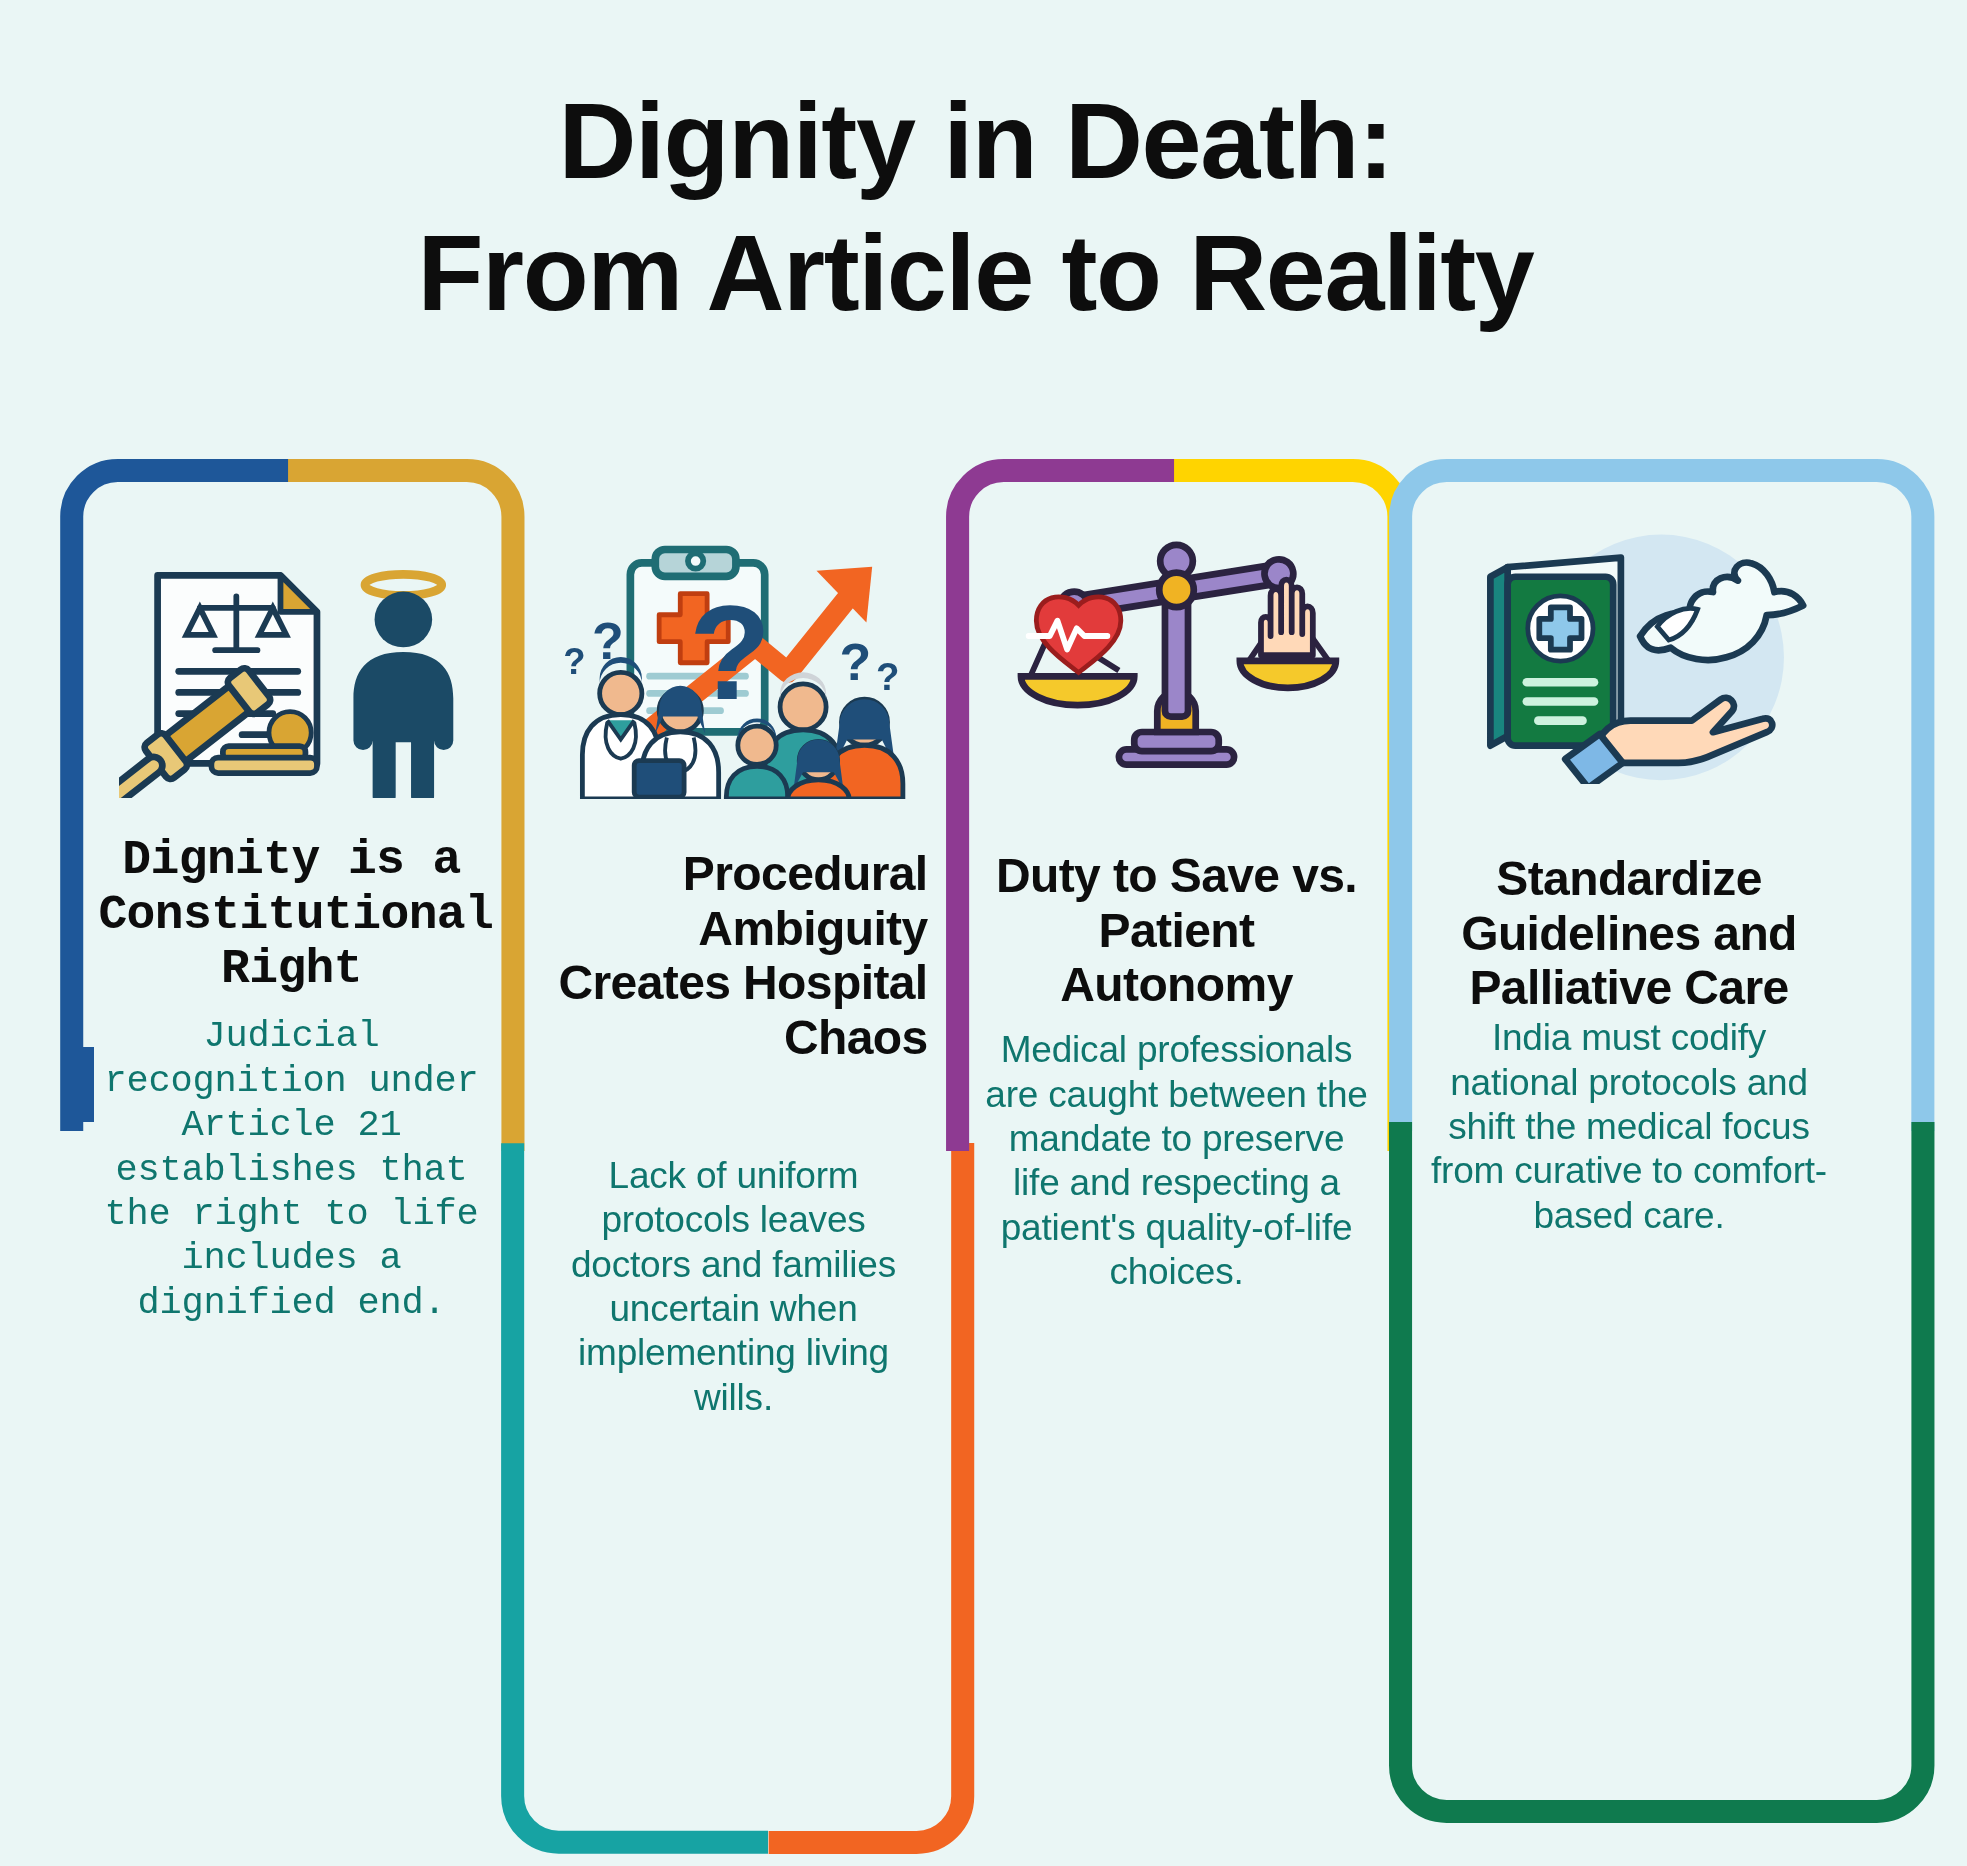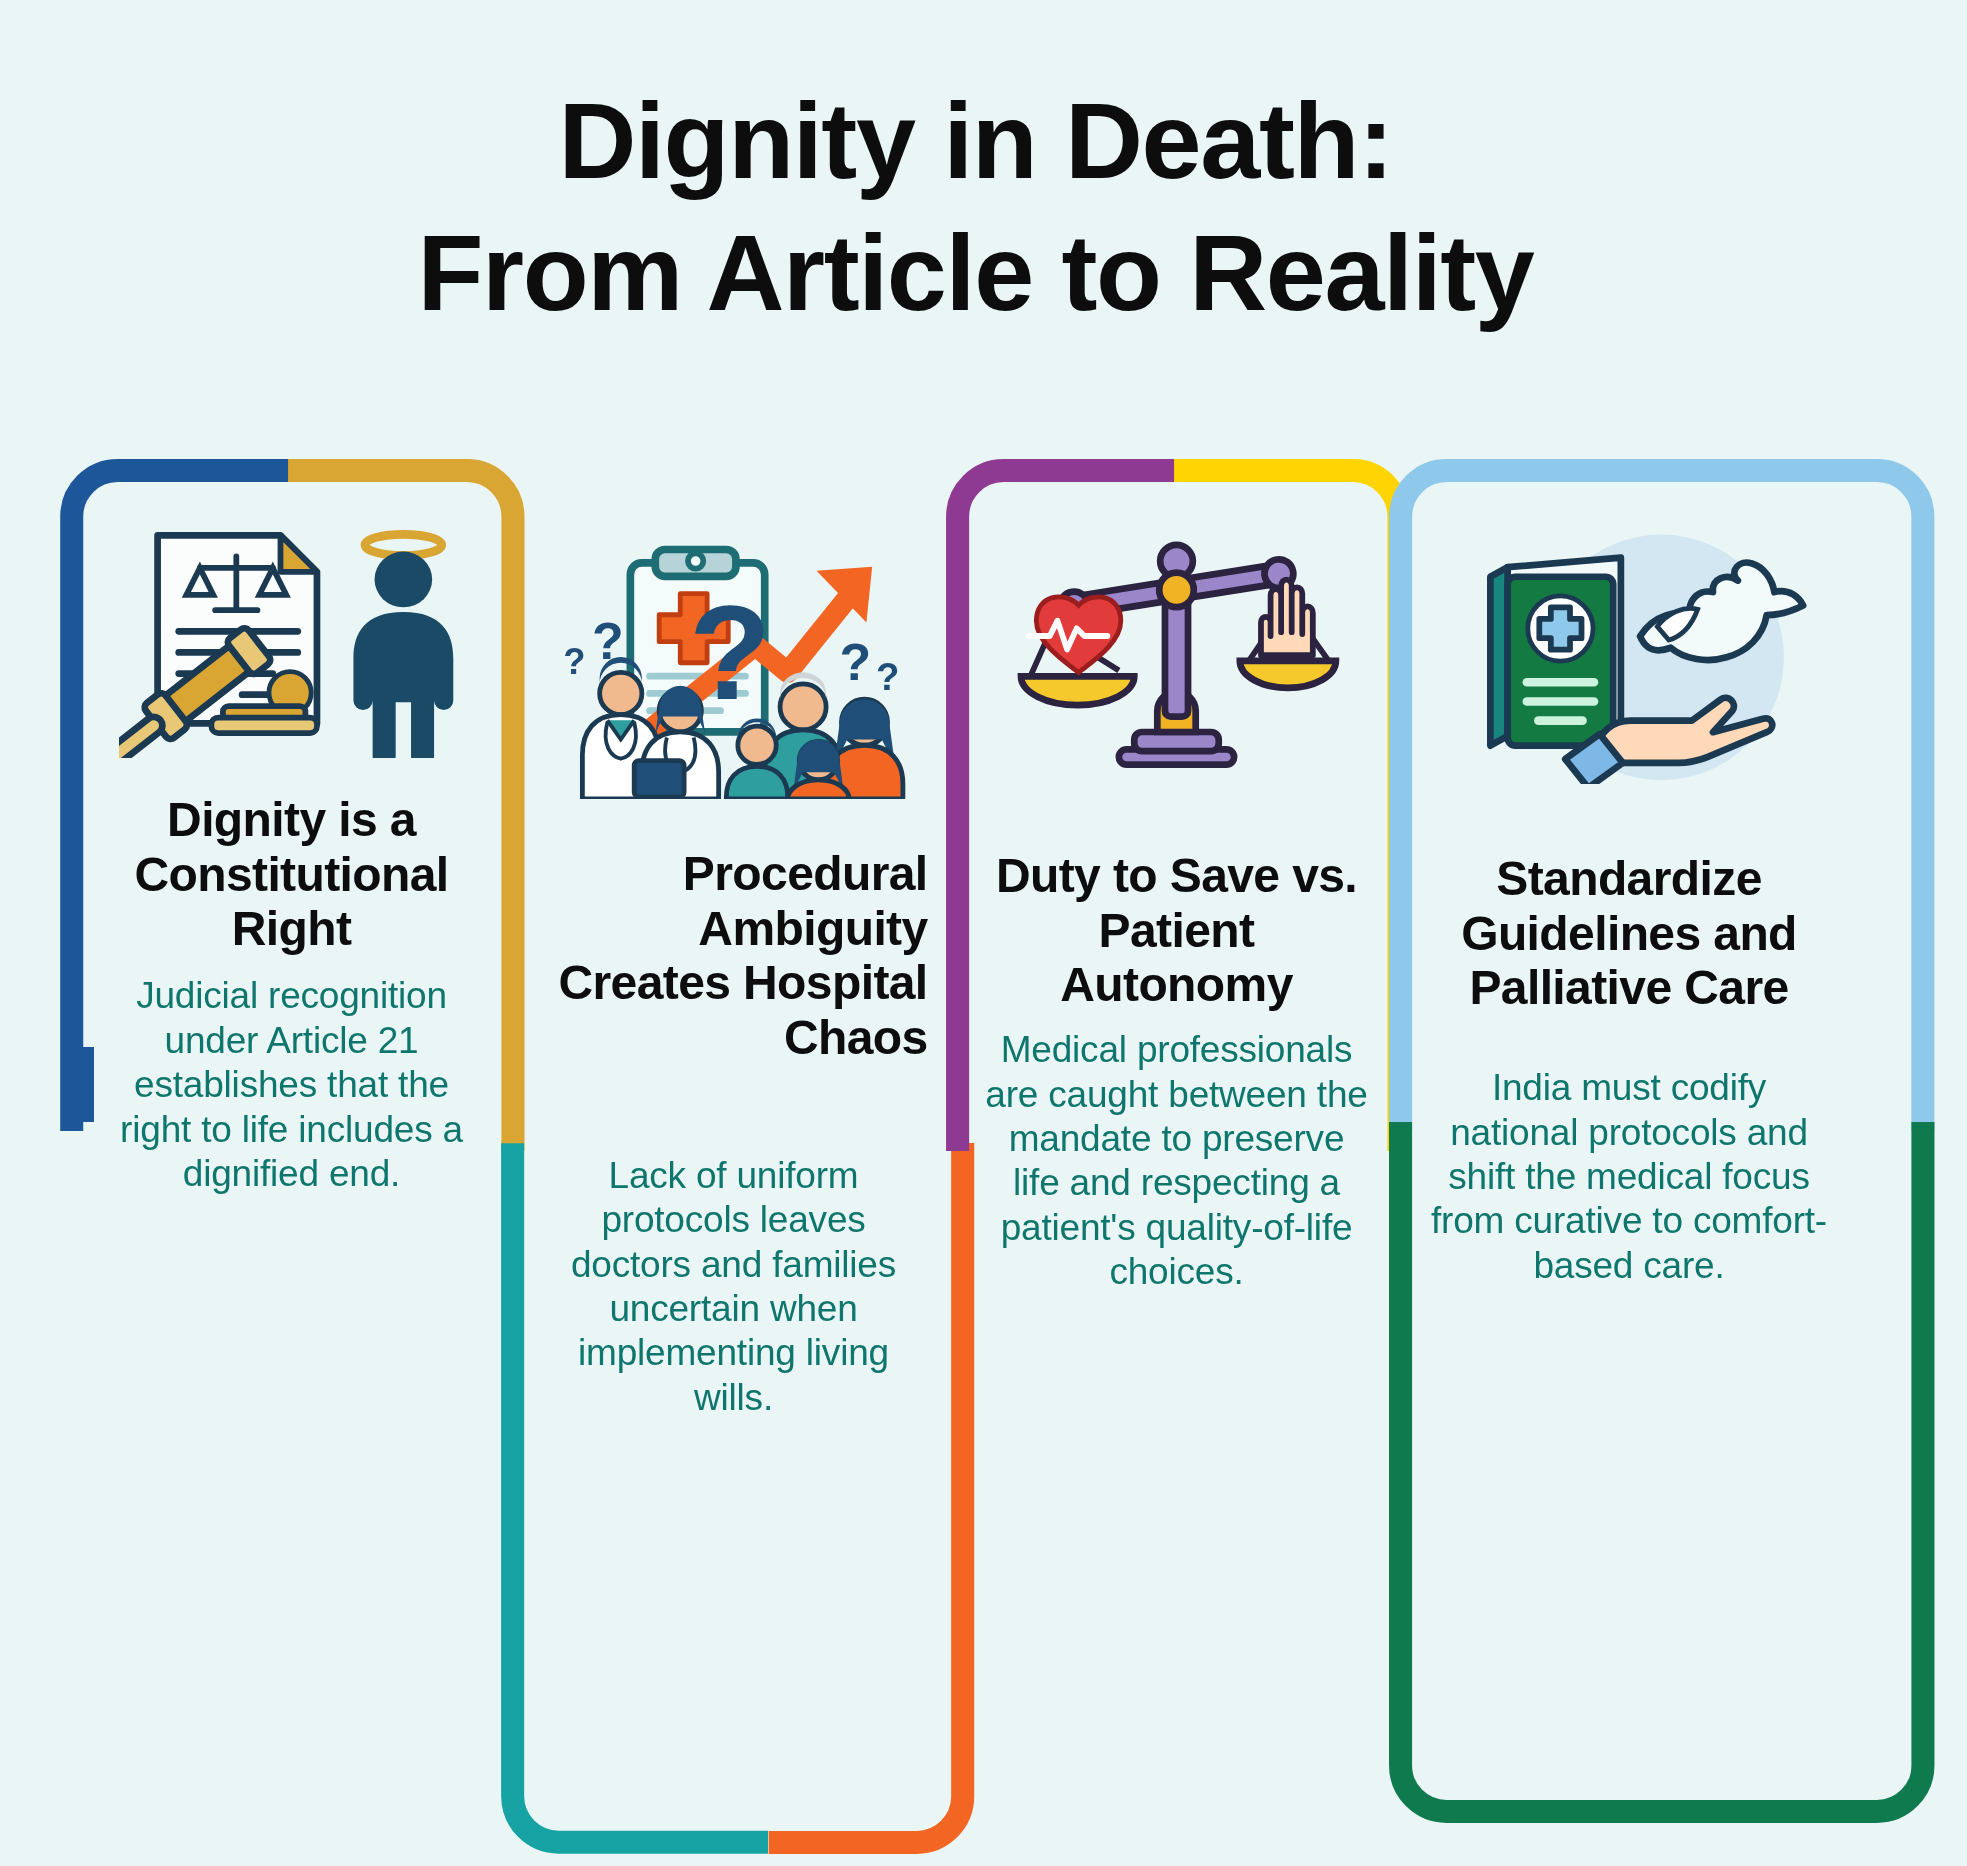--- a/index.html
+++ b/index.html
@@ -73,39 +73,39 @@
   }
   .card-body {
     font-size: 37px;
     font-weight: 500;
     color: #0f766e;
     line-height: 1.20;
     letter-spacing: -0.2px;
   }
 
   
-  #card-1 { left: 85px;  top: 508px;  width: 413px; }
+  #card-1 { left: 85px;  top: 548px;  width: 413px; font-family: Liberation Mono, monospace; }
   #card-1 .card-icon { height: 250px; }
   #card-1 .card-title { margin-top: 35px; }
   #card-1 .card-body  { margin-top: 17.3px; }
 
   #card-2 { left: 526px; top: 530px;  width: 415px; }
   #card-2 .card-icon { height: 269px; }
   #card-2 .card-title { margin-top: 48px; text-align: right; }
   #card-2 .card-body  { margin-top: 88px; }
 
   #card-3 { left: 970px; top: 530px; width: 413px; }
   #card-3 .card-icon { height: 250px; }
   #card-3 .card-title { margin-top: 69px; }
   #card-3 .card-body  { margin-top: 15px; }
 
   #card-4 { left: 1414px; top: 515px; width: 430px; }
   #card-4 .card-icon { height: 269px; }
   #card-4 .card-title { margin-top: 68px; }
-  #card-4 .card-body  { margin-top: 50px; }
+  #card-4 .card-body  { }
 </style>
 </head>
 <body>
 
 <div id="infographic">
 
   <div class="title-wrap">
     <div class="title-line">Dignity in Death:</div>
     <div class="title-line">From Article to Reality</div>
   </div>

